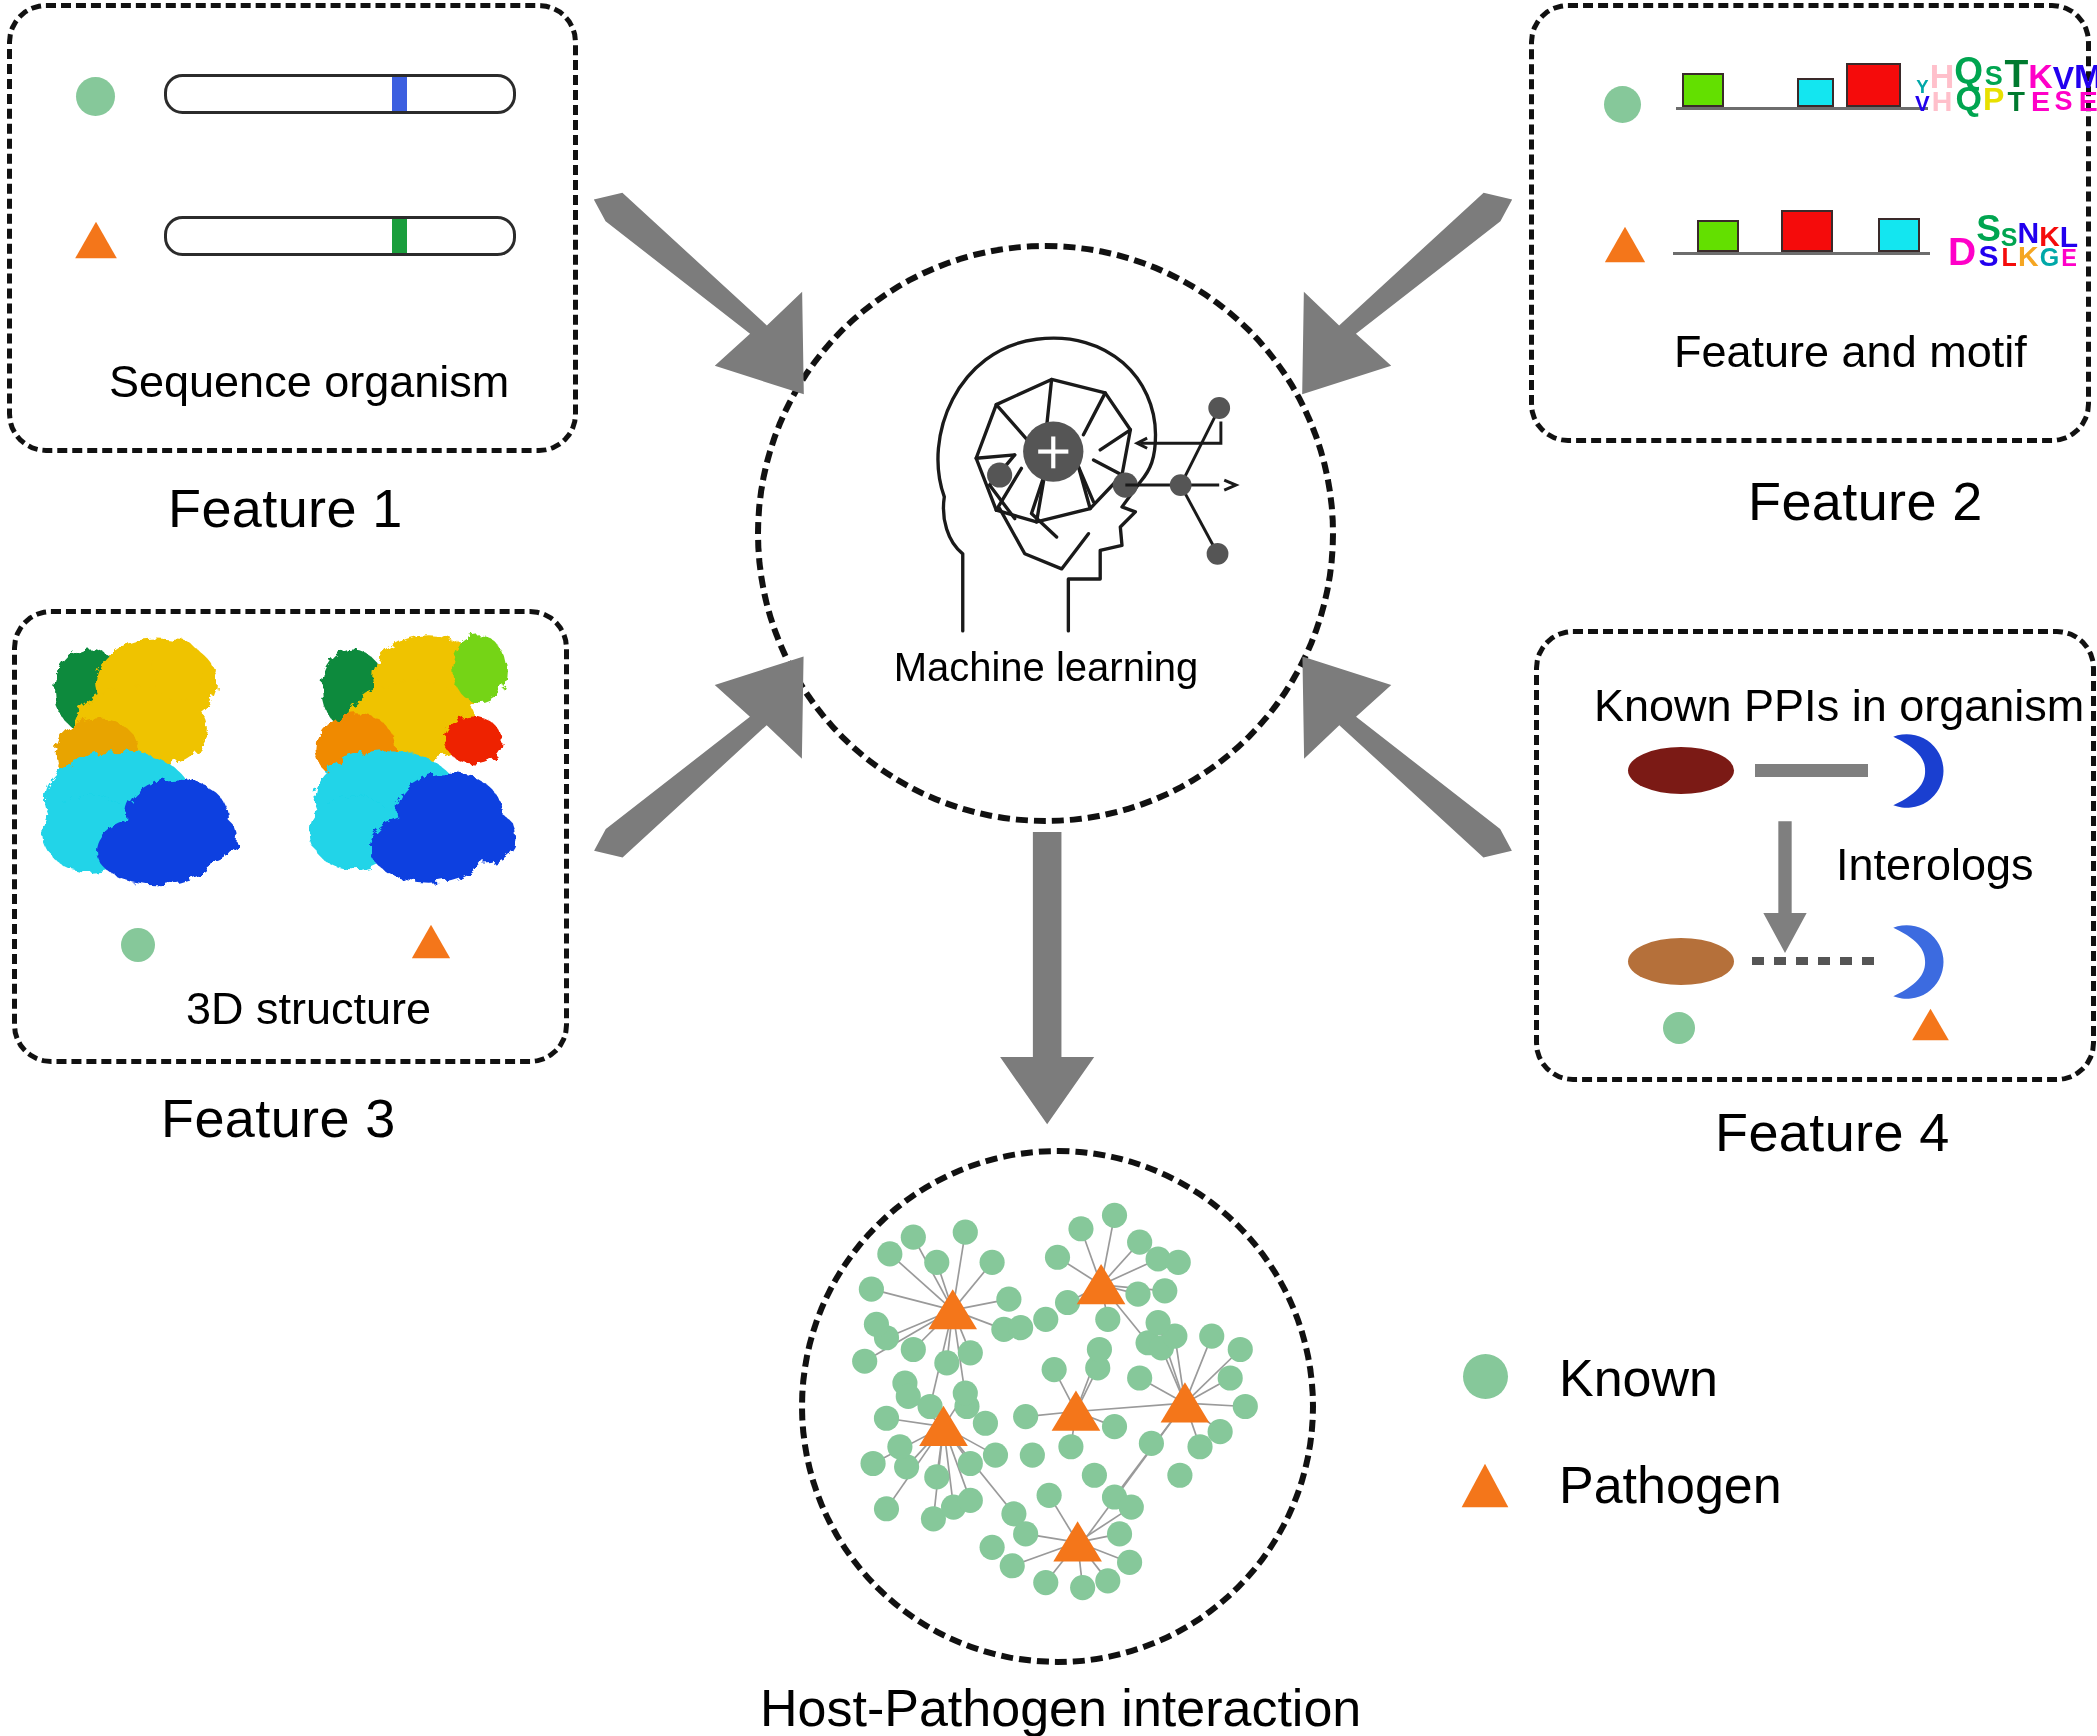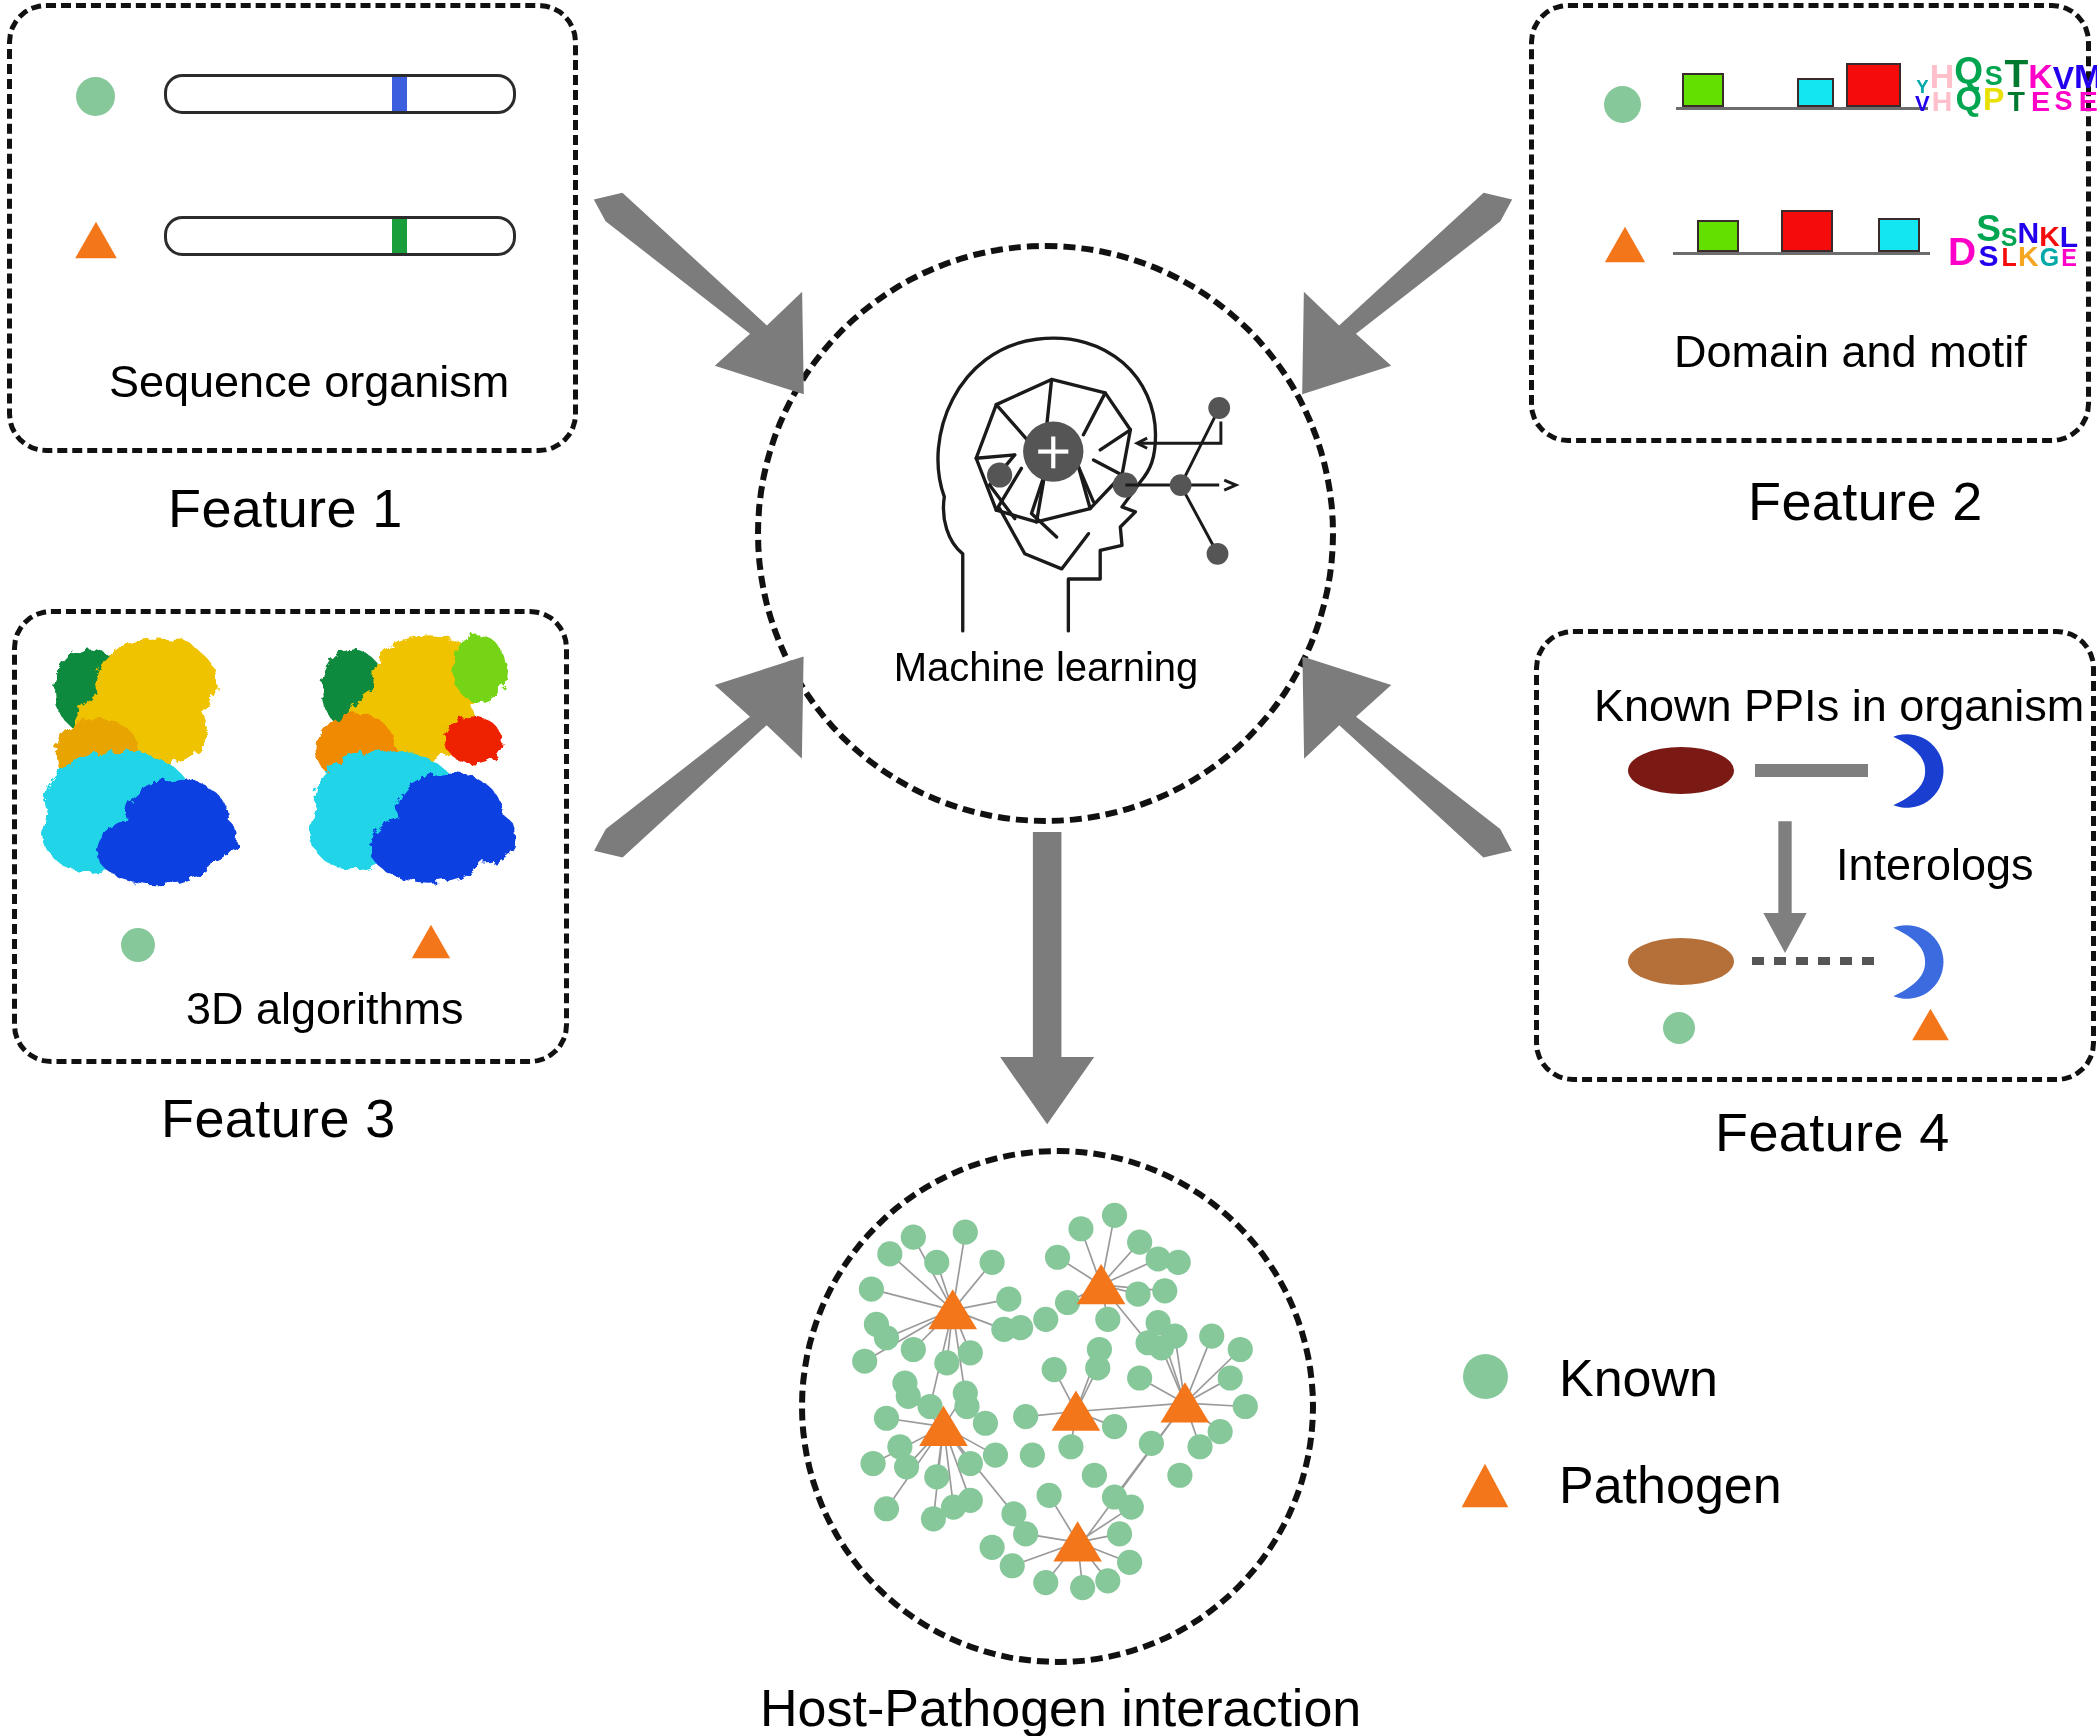--- a/index.html
+++ b/index.html
@@ -178,21 +178,21 @@
   <div class="logo-col">
       <span style="font-size:28.5px;color:#f50b0b;">K</span>
       <span style="font-size:25px;color:#00a8a8;">G</span>
     </div>
   <div class="logo-col">
       <span style="font-size:30px;color:#2200ee;">L</span>
       <span style="font-size:23.5px;color:#ff00c8;">E</span>
     </div>
 </div>
 
-<div class="inner-caption" style="left:1674px;top:326px;">Domain and motif</div>
+<div class="inner-caption" style="left:1674px;top:326px;">Feature and motif</div>
 
 <div class="panel-caption" style="left:1712px;top:470px;margin-left:36px;">Feature 2</div>
 
 <div class="panel" style="left:11.7px;top:609px;width:557px;height:455px;"></div>
 
 <svg style="left:39px;top:636px;width:235px;height:277px;" viewBox="0 0 280 330">
   <defs>
     <filter id="bumpy">
         <feTurbulence type="fractalNoise" baseFrequency="0.09" numOctaves="3" result="n"></feTurbulence>
       <feDisplacementMap in="SourceGraphic" in2="n" scale="13"></feDisplacementMap>
@@ -227,21 +227,21 @@
     <ellipse cx="212" cy="245" rx="38" ry="32" fill="#1040e0"></ellipse>
   </g>
 </svg>
 
 <div class="dot-host" style="left:121px;top:928px;width:34px;height:34px;"></div>
 
 <svg style="left:411px;top:923px;width:40px;height:37px;" viewBox="0 0 48 44">
   <polygon points="24,2 47,42 1,42" fill="#f4761a"></polygon>
 </svg>
 
-<div class="inner-caption" style="left:186px;top:983px;">3D algorithms</div>
+<div class="inner-caption" style="left:186px;top:983px;">3D structure</div>
 
 <div class="panel-caption" style="left:161px;top:1087px;">Feature 3</div>
 
 <div class="panel" style="left:1534px;top:629px;width:562px;height:453px;"></div>
 
 <div class="inner-caption" style="left:1594px;top:680px;">Known PPIs in organism</div>
 
 <div class="ellipse" style="left:1628px;top:747px;width:106px;height:47px;background:#7b1a15;"></div>
 <div class="solid-link" style="left:1755px;top:764px;width:113px;height:12.6px;"></div>
 <svg style="left:1888px;top:735px;width:101px;height:72px;" viewBox="0 0 120 86">

